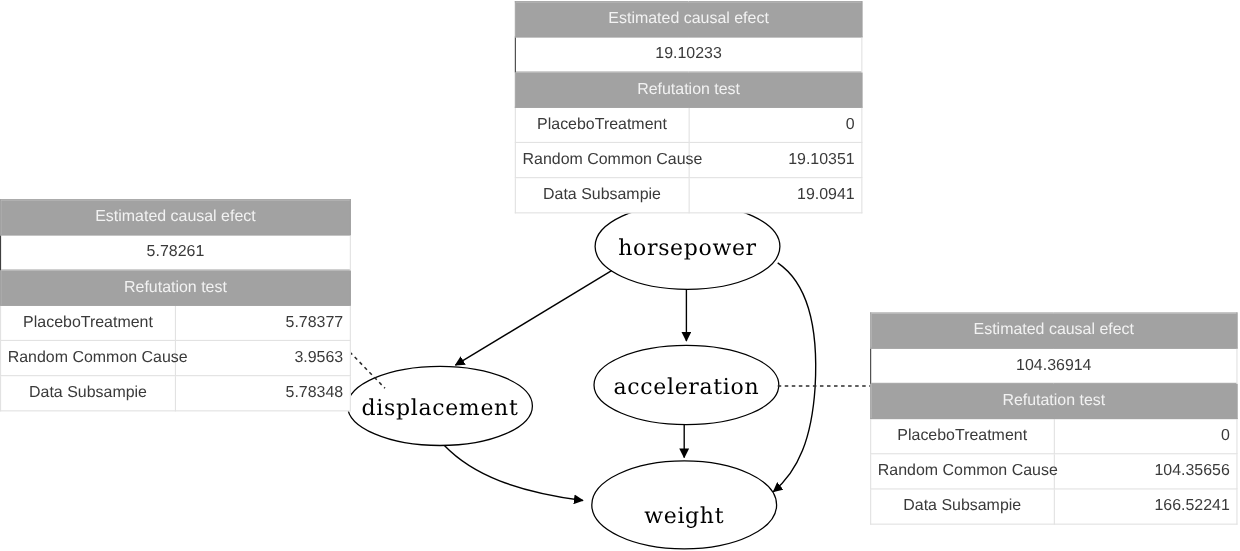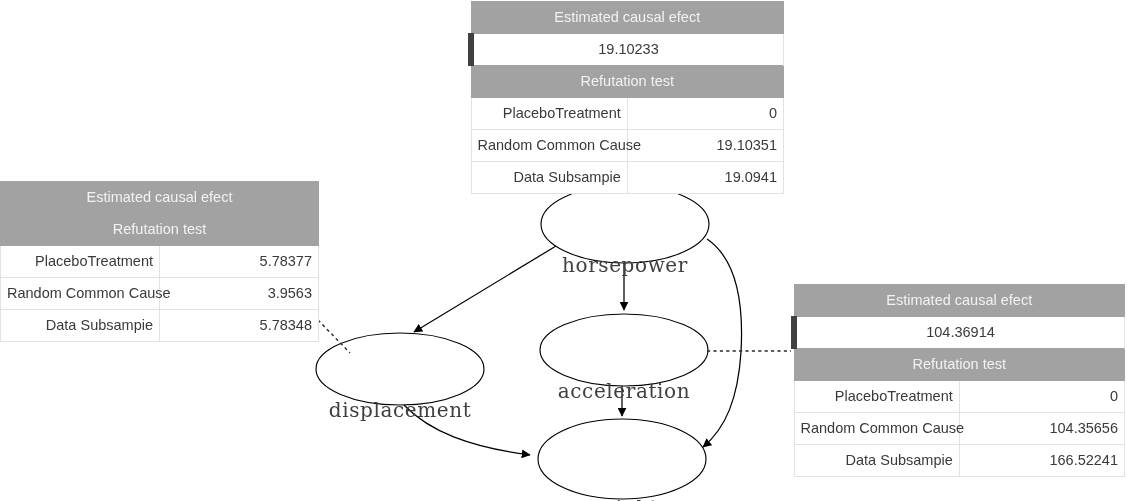--- a/index.html
+++ b/index.html
@@ -35,44 +35,43 @@
   }
   .result-table td.hdr{
     background:#a2a2a2;
     color:#f2f2f2;
     text-align:center;
     border:1px solid #a2a2a2;
     font-size:14.5px;
   }
   .result-table td.effect-val{
     text-align:center;
-    border-left:6px solid #404040;
+    border-left:1px solid #404040;
     border-right:1px solid #e2e2e2;
     border-top:none;
     border-bottom:none;
     color:#3a3a3a;
   }
-  .result-table td.lbl{text-align:right;}
+  .result-table td.lbl{text-align:center;}
   .result-table td.val{text-align:right;}
 
   
   #table-top{left:468px;top:1px;width:316px;}
   #table-left{left:0px;top:181px;width:319px;}
   #table-right{left:791px;top:284px;width:334px;}
 
   
   .node-label{
     position:absolute;
     font-family:"DejaVu Serif","Liberation Serif",serif;
     font-size:20px;
-    color:#404040;
+    color:#000000;
     white-space:nowrap;
     transform:translate(-50%,-50%);
     letter-spacing:0.6px;
-    margin-top:40px;
   }
 </style>
 </head>
 <body>
 
 <div id="stage">
 
   <svg class="graph" viewBox="0 0 1127 501">
     <defs>
       <marker id="arrow" viewBox="0 0 10 10" refX="9.2" refY="5" markerWidth="7.2" markerHeight="7.2" orient="auto-start-reverse">
@@ -140,20 +139,23 @@
     </tr>
   </tbody>
     </table>
 
   <table class="result-table" id="table-left">
     <tbody>
         <tr>
       <td class="hdr" colspan="2">Estimated causal efect</td>
     </tr>
     <tr>
+      <td class="effect-val" colspan="2">5.78261</td>
+    </tr>
+    <tr>
       <td class="hdr" colspan="2">Refutation test</td>
     </tr>
     <tr>
       <td class="lbl" style="width:243px">PlaceboTreatment</td>
       <td class="val">5.78377</td>
     </tr>
     <tr>
       <td class="lbl">Random Common Cause</td>
       <td class="val">3.9563</td>
     </tr>

